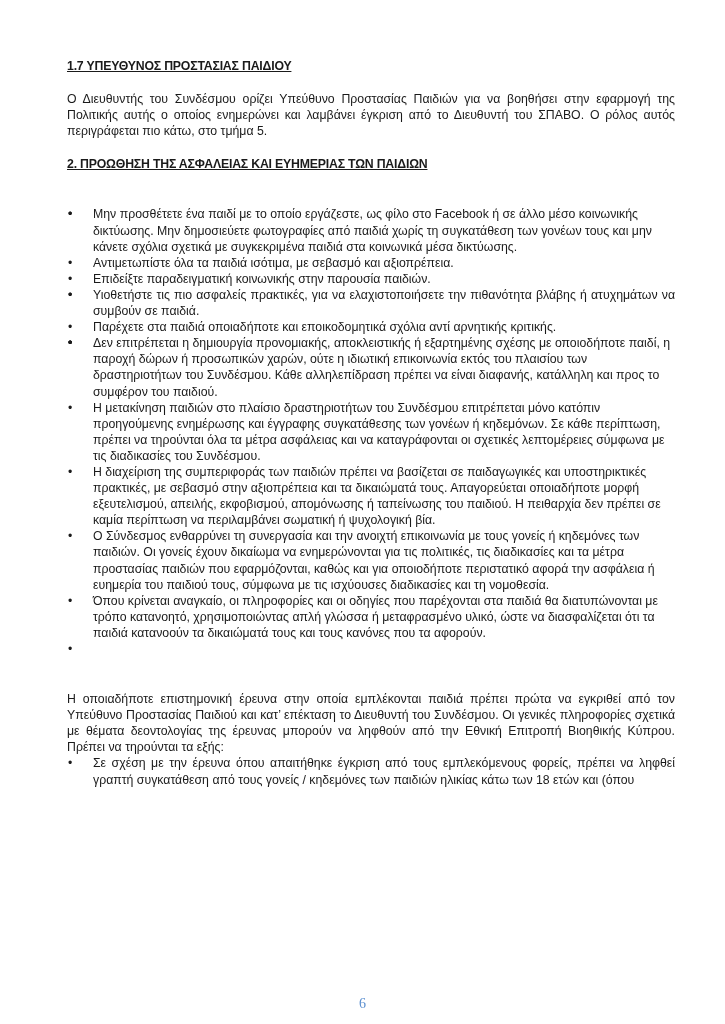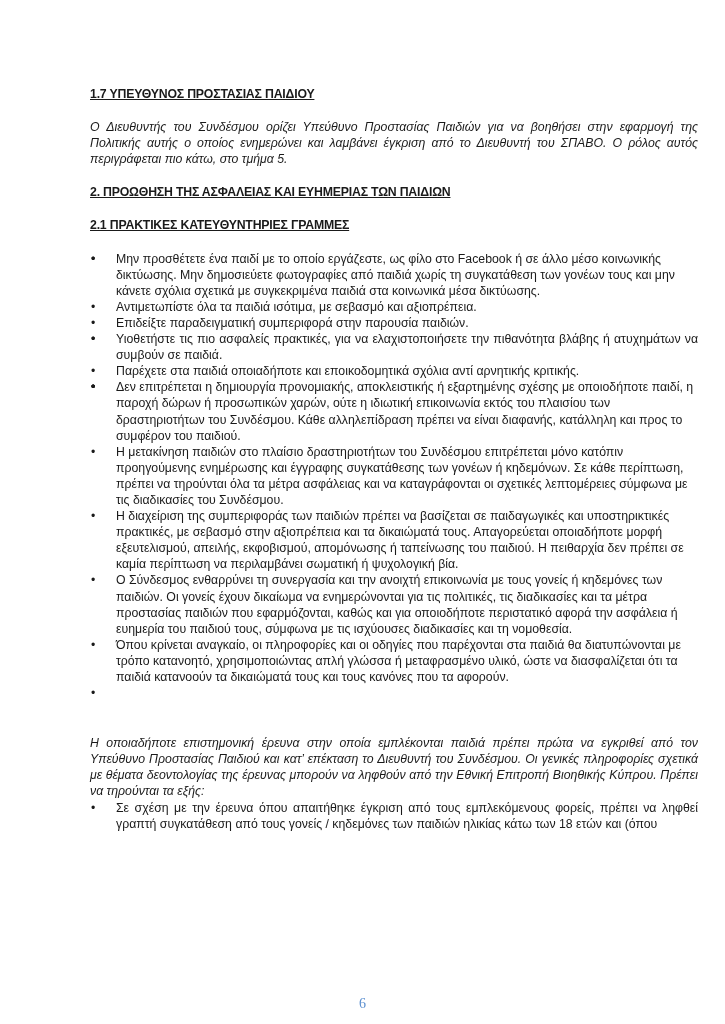--- a/index.html
+++ b/index.html
@@ -1,20 +1,20 @@
 <!DOCTYPE html>
 <html><head>
 <meta charset="utf-8">
 <style>
   html, body { margin: 0; padding: 0; background: #ffffff; }
   body { width: 725px; height: 1024px; position: relative; overflow: hidden;
          font-family: "Liberation Sans", sans-serif; color: #1a1a1a; }
-  .page { position: absolute; left: 90px; top: 58px; width: 608px; font-size: 12.3px; line-height: 16.1px; margin-top: 28px; }
+  .page { position: absolute; left: 67px; top: 58px; width: 608px; font-size: 12.3px; line-height: 16.1px; }
   .heading { font-weight: bold; text-decoration: underline; margin: 0; font-size: 12.3px; letter-spacing: -0.2px; }
-  .para { margin: 0; text-align: justify; font-style: italic; }
+  .para { margin: 0; text-align: justify; }
   .gap-s { height: 17px; }
   ul.bullets { list-style: none; margin: 0; padding: 0; }
   ul.bullets li { position: relative; padding-left: 26px; margin: 0; }
   ul.bullets li .dot { position: absolute; left: 1px; top: 0; }
   .justify { text-align: justify; }
   .page-number { position: absolute; left: 0; width: 725px; top: 996px; text-align: center;
                  font-family: "Liberation Serif", serif; font-size: 14px; color: #5b8fd0; }
 </style>
 </head>
 <body>
@@ -22,28 +22,27 @@
 <div class="page">
 
   <p class="heading">1.7 ΥΠΕΥΘΥΝΟΣ ΠΡΟΣΤΑΣΙΑΣ ΠΑΙΔΙΟΥ</p>
   <div class="gap-s"></div>
   <p class="para">Ο Διευθυντής του Συνδέσμου ορίζει Υπεύθυνο Προστασίας Παιδιών για να βοηθήσει στην εφαρμογή της Πολιτικής αυτής ο οποίος ενημερώνει και λαμβάνει έγκριση από το Διευθυντή του ΣΠΑΒΟ. Ο ρόλος αυτός περιγράφεται πιο κάτω, στο τμήμα 5.</p>
   <div class="gap-s"></div>
 
   <p class="heading">2. ΠΡΟΩΘΗΣΗ ΤΗΣ ΑΣΦΑΛΕΙΑΣ ΚΑΙ ΕΥΗΜΕΡΙΑΣ ΤΩΝ ΠΑΙΔΙΩΝ</p>
   <div class="gap-s"></div>
 
-  <p class="heading">2.1 ΠΡΑΚΤΙΚΕΣ ΚΑΤΕΥΘΥΝΤΗΡΙΕΣ ΓΡΑΜΜΕΣ</p>
   <div class="gap-s"></div>
 
   <ul class="bullets">
     <li><span class="dot">•</span></li>
     <li><span class="dot">•</span><span>Μην προσθέτετε ένα παιδί με το οποίο εργάζεστε, ως φίλο στο Facebook ή σε άλλο μέσο κοινωνικής δικτύωσης. Μην δημοσιεύετε φωτογραφίες από παιδιά χωρίς τη συγκατάθεση των γονέων τους και μην κάνετε σχόλια σχετικά με συγκεκριμένα παιδιά στα κοινωνικά μέσα δικτύωσης.</span></li>
     <li><span class="dot">•</span><span>Αντιμετωπίστε όλα τα παιδιά ισότιμα, με σεβασμό και αξιοπρέπεια.</span></li>
-    <li><span class="dot">•</span><span>Επιδείξτε παραδειγματική συμπεριφορά στην παρουσία παιδιών.</span></li>
+    <li><span class="dot">•</span><span>Επιδείξτε παραδειγματική κοινωνικής στην παρουσία παιδιών.</span></li>
     <li class="justify"><span class="dot">•</span></li>
     <li class="justify"><span class="dot">•</span><span>Υιοθετήστε τις πιο ασφαλείς πρακτικές, για να ελαχιστοποιήσετε την πιθανότητα βλάβης ή ατυχημάτων να συμβούν σε παιδιά.</span></li>
     <li><span class="dot">•</span><span>Παρέχετε στα παιδιά οποιαδήποτε και εποικοδομητικά σχόλια αντί αρνητικής κριτικής.</span></li>
     <li><span class="dot">•</span></li>
     <li><span class="dot">•</span></li>
     <li><span class="dot">•</span></li>
     <li><span class="dot">•</span><span>Δεν επιτρέπεται η δημιουργία προνομιακής, αποκλειστικής ή εξαρτημένης σχέσης με οποιοδήποτε παιδί, η παροχή δώρων ή προσωπικών χαρών, ούτε η ιδιωτική επικοινωνία εκτός του πλαισίου των δραστηριοτήτων του Συνδέσμου. Κάθε αλληλεπίδραση πρέπει να είναι διαφανής, κατάλληλη και προς το συμφέρον του παιδιού.</span></li>
     <li><span class="dot">•</span><span>Η μετακίνηση παιδιών στο πλαίσιο δραστηριοτήτων του Συνδέσμου επιτρέπεται μόνο κατόπιν προηγούμενης ενημέρωσης και έγγραφης συγκατάθεσης των γονέων ή κηδεμόνων. Σε κάθε περίπτωση, πρέπει να τηρούνται όλα τα μέτρα ασφάλειας και να καταγράφονται οι σχετικές λεπτομέρειες σύμφωνα με τις διαδικασίες του Συνδέσμου.</span></li>
     <li><span class="dot">•</span><span>Η διαχείριση της συμπεριφοράς των παιδιών πρέπει να βασίζεται σε παιδαγωγικές και υποστηρικτικές πρακτικές, με σεβασμό στην αξιοπρέπεια και τα δικαιώματά τους. Απαγορεύεται οποιαδήποτε μορφή εξευτελισμού, απειλής, εκφοβισμού, απομόνωσης ή ταπείνωσης του παιδιού. Η πειθαρχία δεν πρέπει σε καμία περίπτωση να περιλαμβάνει σωματική ή ψυχολογική βία.</span></li>
     <li><span class="dot">•</span><span>Ο Σύνδεσμος ενθαρρύνει τη συνεργασία και την ανοιχτή επικοινωνία με τους γονείς ή κηδεμόνες των παιδιών. Οι γονείς έχουν δικαίωμα να ενημερώνονται για τις πολιτικές, τις διαδικασίες και τα μέτρα προστασίας παιδιών που εφαρμόζονται, καθώς και για οποιοδήποτε περιστατικό αφορά την ασφάλεια ή ευημερία του παιδιού τους, σύμφωνα με τις ισχύουσες διαδικασίες και τη νομοθεσία.</span></li>

